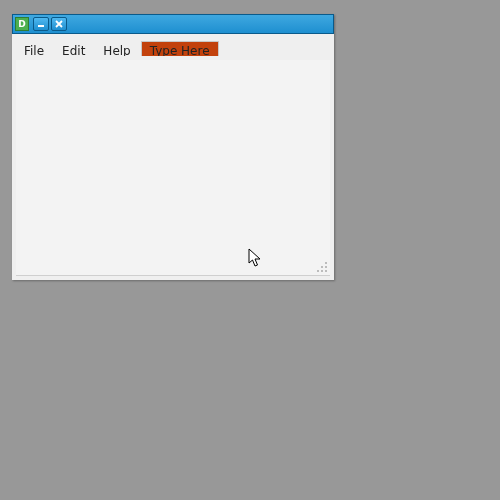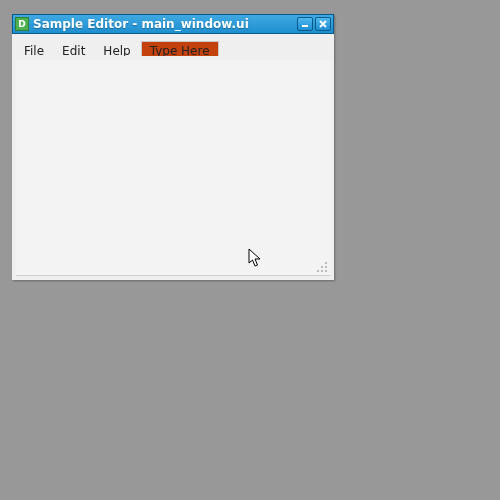--- a/index.html
+++ b/index.html
@@ -123,21 +123,20 @@
       height: 20px;
       pointer-events: none;
     }
   </style>
 </head>
 <body>
 
 <div class="window">
   <div class="titlebar">
     <div class="app-icon">D</div>
-    <div class="title-text">Sample Editor - main_window.ui</div>
     <div class="title-buttons">
       <div class="title-btn">
         <svg width="8" height="8" viewBox="0 0 8 8">
             <rect x="1" y="5" width="6" height="2" fill="#fff"></rect>
           </svg>
       </div>
       <div class="title-btn close">
         <svg width="8" height="8" viewBox="0 0 8 8">
             <path d="M1 1 L7 7 M7 1 L1 7" stroke="#fff" stroke-width="1.8"></path>
           </svg>

